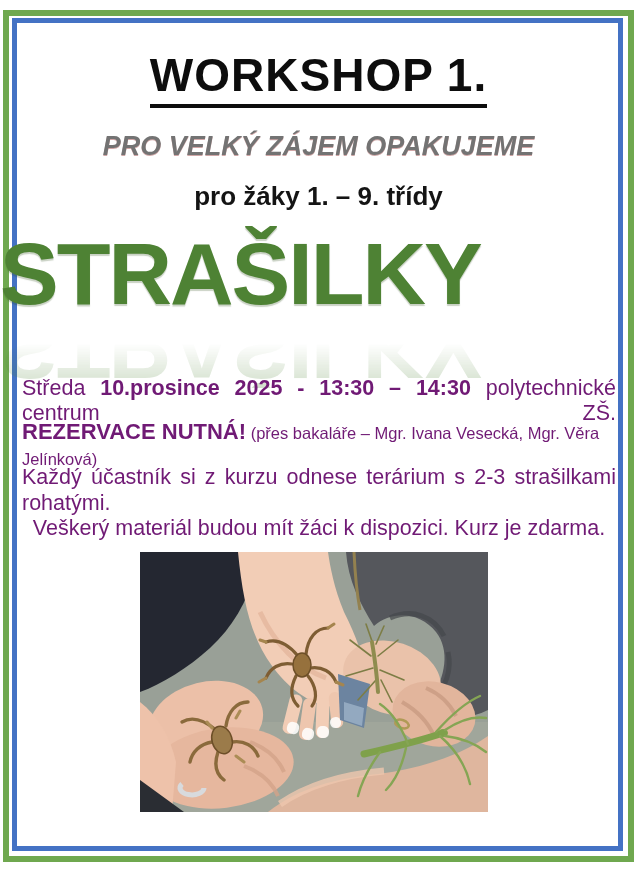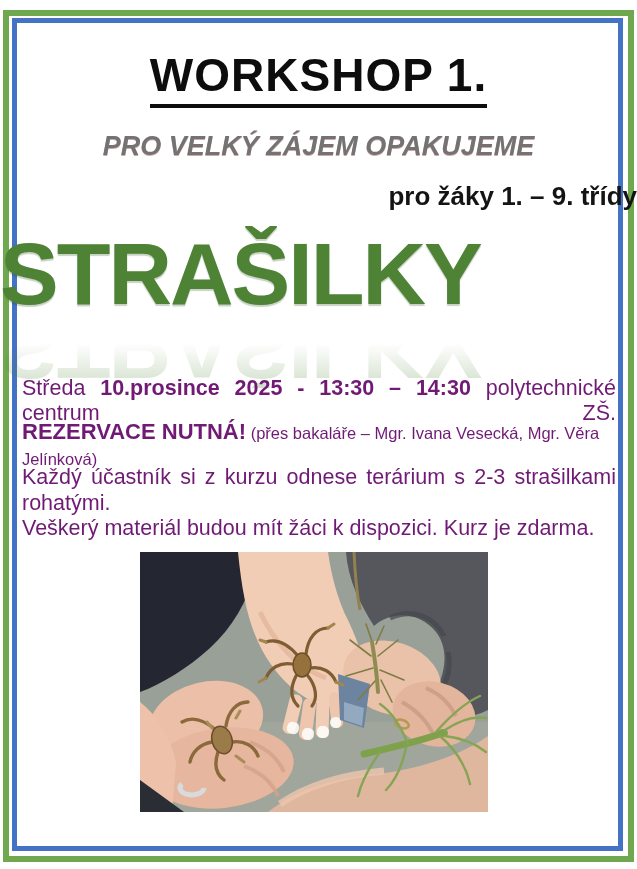--- a/index.html
+++ b/index.html
@@ -13,40 +13,40 @@
   .frame-blue{position:absolute;left:12px;top:18px;width:611px;height:833px;
     border:5px solid #4472C4;box-sizing:border-box;}
 
   
   .w-title{position:absolute;top:50px;left:0;width:637px;text-align:center;
     font-size:46px;font-weight:700;letter-spacing:1px;color:#0d0d0d;line-height:1.1;}
   .w-title span{border-bottom:4px solid #0d0d0d;padding-bottom:3px;}
   .red-sub{position:absolute;top:131px;left:0;width:637px;text-align:center;
     font-size:27px;font-weight:700;font-style:italic;color:#737373;
     text-shadow:0 1px 0 rgba(120,0,0,.35);}
-  .audience{position:absolute;top:181px;left:0;width:637px;text-align:right;
+  .audience{position:absolute;top:181px;left:0;width:637px;text-align:center;
     font-size:26px;font-weight:700;color:#141414;}
 
   .big-wrap{position:absolute;top:234px;left:0;width:637px;text-align:left;line-height:0.92;}
   .big-title{font-size:88px;font-weight:700;letter-spacing:-2px;color:#4E8234;
     text-shadow:0 2px 1px rgba(40,70,20,.25);}
   .big-reflect{font-size:88px;font-weight:700;letter-spacing:-2px;color:#4E8234;
     transform:scaleY(-1);opacity:.30;margin-top:-8px;
     -webkit-mask-image:linear-gradient(to bottom,rgba(0,0,0,.85),transparent 55%);
             mask-image:linear-gradient(to bottom,rgba(0,0,0,.85),transparent 55%);}
 
   
   .line{position:absolute;left:22px;width:594px;font-size:21.5px;color:#701a75;}
   .date-line{top:376px;text-align:justify;text-align-last:justify;}
   .date-line b{font-weight:700;}
   .rez-line{top:419px;font-weight:700;font-size:22px;}
   .rez-line .note{font-weight:400;font-size:16.5px;}
   .para{top:452px;line-height:26px;}
   .para .just{text-align:justify;text-align-last:justify;margin-top:12px;}
-  .materials{top:516px;}
+  .materials{top:516px;text-align:center;}
 
   
   .photo{position:absolute;left:140px;top:552px;width:348px;height:260px;overflow:hidden;}
   .photo svg{display:block;width:100%;height:100%;}
 </style>
 </head>
 <body>
 
 <div class="frame-green"></div>
 <div class="frame-blue"></div>

